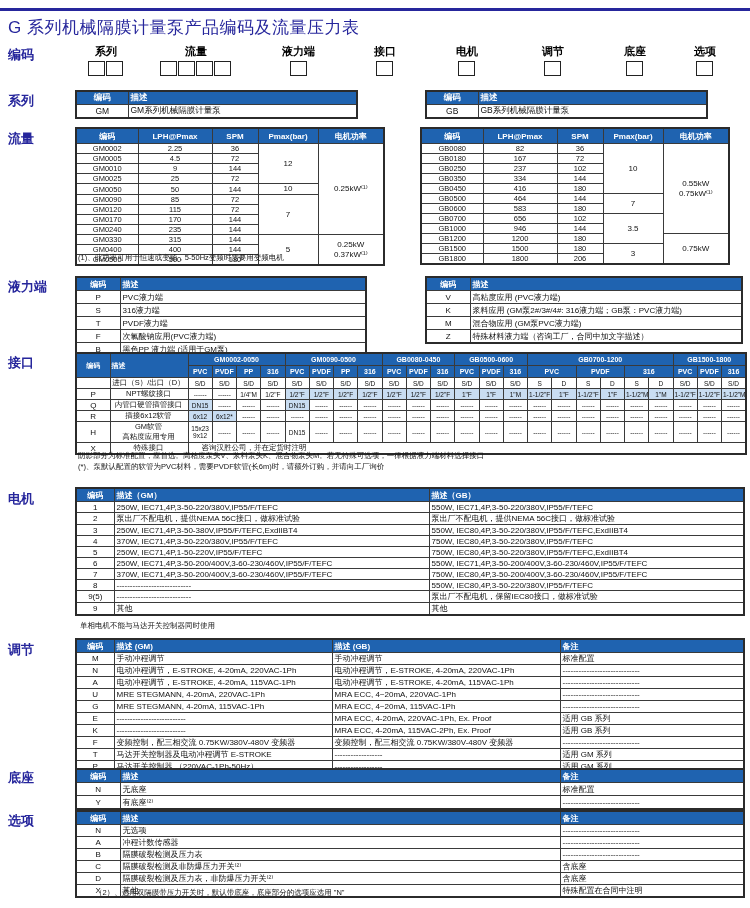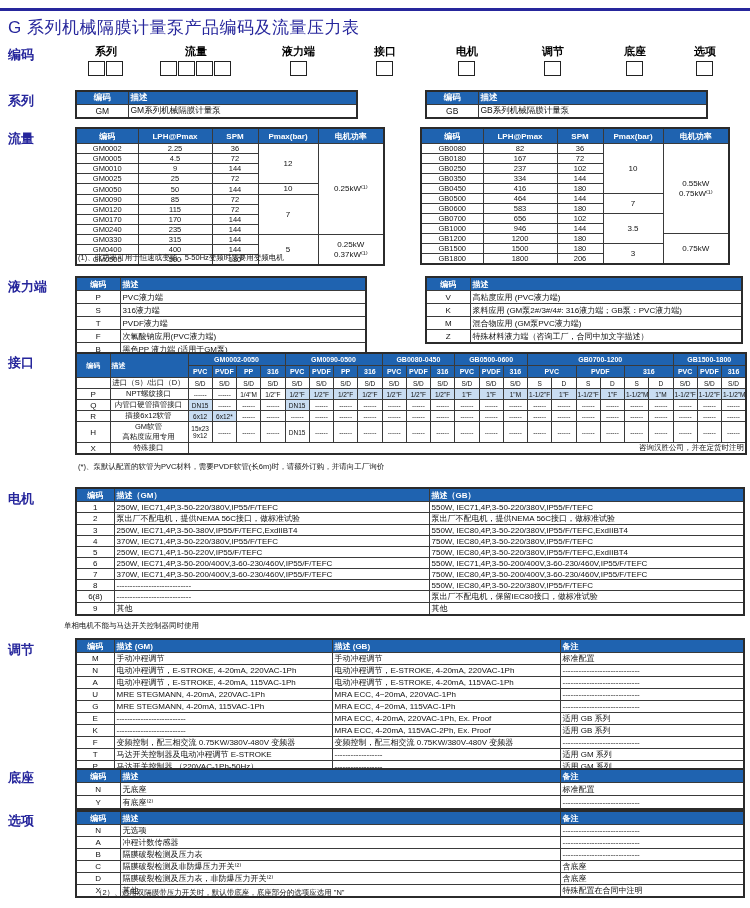--- a/index.html
+++ b/index.html
@@ -36,21 +36,21 @@
   #hyd-left-table{left:75px;top:276px;width:292px;font-size:8px;}
   #hyd-right-table{left:425px;top:276px;width:318px;font-size:8px;}
   #hyd-left-table th,#hyd-right-table th,
   #hyd-left-table td,#hyd-right-table td{height:12px;}
 
   #iface-table{left:75px;top:352px;width:672px;font-size:6.5px;}
   #iface-table th{font-size:7px;height:11px;padding:0 1px;}
   #iface-table td{height:10px;padding:0 1px;}
   #iface-table td.desc{font-size:7.5px;text-align:center;padding-left:0;}
   #iface-table td.code{font-size:8px;}
-  #iface-table td.spanall{text-align:right;font-size:7.5px;padding-left:13px;}
+  #iface-table td.spanall{text-align:left;font-size:7.5px;padding-left:13px;}
 
   #motor-table{left:75px;top:487px;width:670px;font-size:8px;}
   #motor-table th{height:12px;}
   #motor-table td{height:10px;}
 
   #adjust-table{left:75px;top:638px;width:670px;font-size:8px;}
   #adjust-table th{height:12px;}
   #adjust-table td{height:11px;}
 
   #base-table{left:75px;top:768px;width:670px;font-size:8px;}
@@ -604,20 +604,21 @@
           <td>------</td>
           <td>------</td>
         </tr>
         <tr>
           <td class="code">X</td>
           <td class="desc">特殊接口</td>
           <td class="spanall" colspan="23">咨询汉胜公司，并在定货时注明</td>
         </tr>
       </tbody>
     </table>
+  <div class="fn" style="left:78px;top:451px">阴影部分为标准配置，应首选。高粘度泵头V、浆料泵头K、混合物泵头M。若无特殊可选项，一律根据液力端材料选择接口</div>
   <div class="fn" style="left:78px;top:462px">(*)、泵默认配置的软管为PVC材料，需要PVDF软管(长6m)时，请额外订购，并请向工厂询价</div>
 
   <table id="motor-table">
       <colgroup>
         <col style="width: 38px;">
         <col style="width: 315px;">
         <col style="width: 315px;">
       </colgroup>
       <thead>
         <tr>
@@ -661,32 +662,32 @@
           <td class="code">7</td>
           <td class="left">370W, IEC71,4P,3-50-200/400V,3-60-230/460V,IP55/F/TEFC</td>
           <td class="left">750W, IEC80,4P,3-50-200/400V,3-60-230/460V,IP55/F/TEFC</td>
         </tr>
         <tr>
           <td class="code">8</td>
           <td class="left">----------------------------</td>
           <td class="left">550W, IEC80,4P,3-50-220/380V,IP55/F/TEFC</td>
         </tr>
         <tr>
-          <td class="code">6(8)</td>
+          <td class="code">9(5)</td>
           <td class="left">----------------------------</td>
           <td class="left">泵出厂不配电机，保留IEC80接口，做标准试验</td>
         </tr>
         <tr>
           <td class="code">9</td>
           <td class="left">其他</td>
           <td class="left">其他</td>
         </tr>
       </tbody>
     </table>
-  <div class="fn" style="left:64px;top:621px">单相电机不能与马达开关控制器同时使用</div>
+  <div class="fn" style="left:80px;top:621px">单相电机不能与马达开关控制器同时使用</div>
 
   <table id="adjust-table">
       <colgroup>
         <col style="width: 38px;">
         <col style="width: 218px;">
         <col style="width: 228px;">
         <col style="width: 184px;">
       </colgroup>
       <thead>
         <tr>

